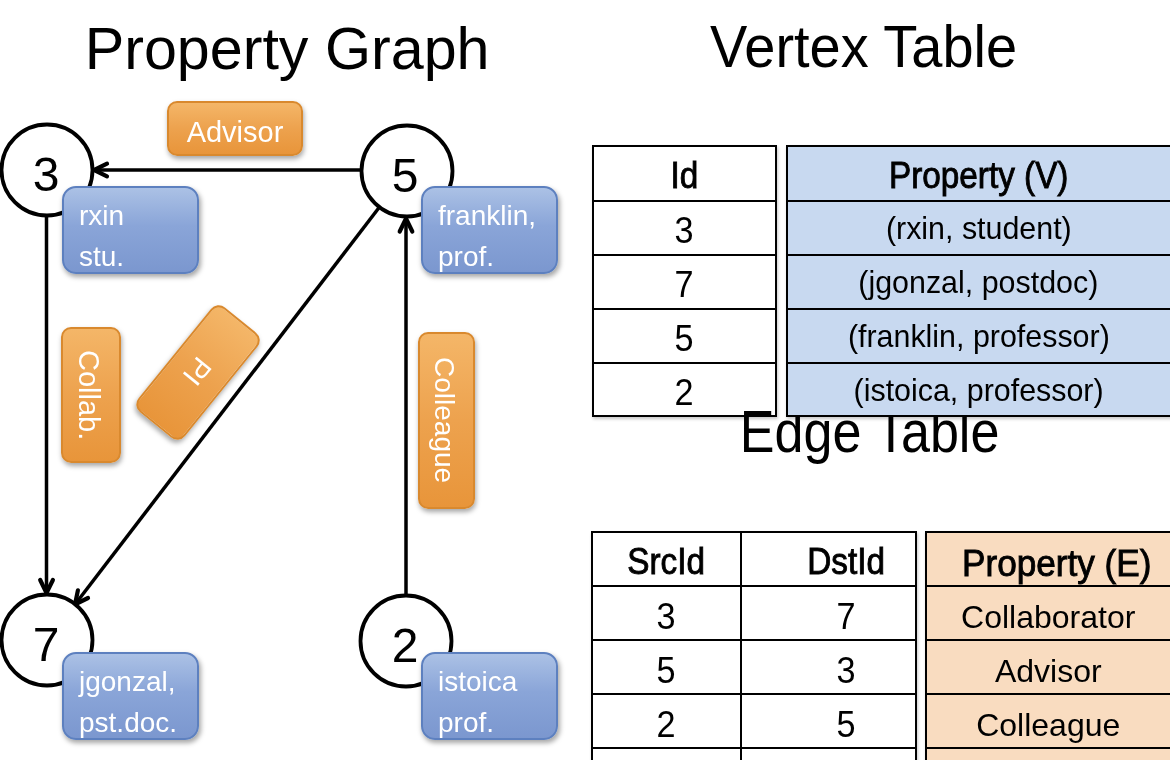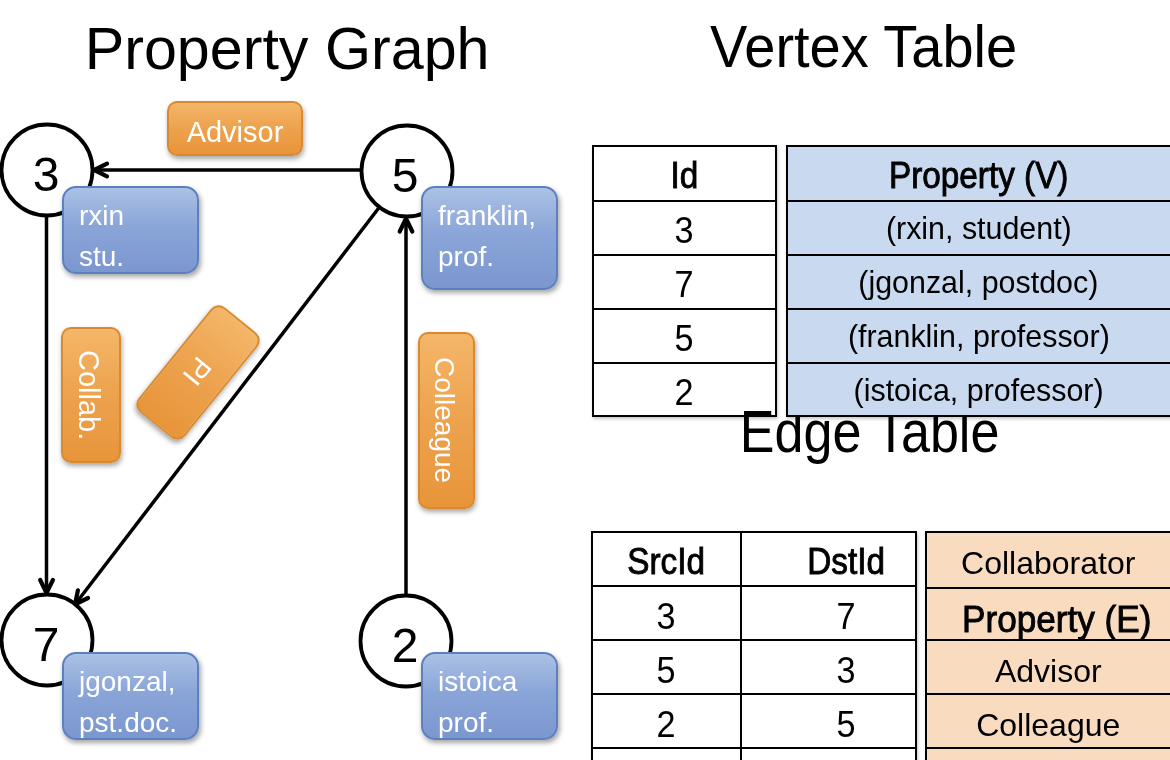--- a/index.html
+++ b/index.html
@@ -65,21 +65,21 @@
 <div class="title" style="left:37px;top:19px;width:500px;"><span style="transform:scaleX(0.987);">Property Graph</span></div>
 <div class="title" style="left:614px;top:17px;width:500px;"><span style="transform:scaleX(0.933);">Vertex Table</span></div>
 <div class="title" style="left:620px;top:402px;width:500px;text-decoration:underline;"><span style="transform:scaleX(0.868);">Edge Table</span></div>
 
 <div class="olab" style="left:167px;top:101px;width:136px;height:55px;font-size:29px;line-height:58px;">Advisor</div>
 <div class="olab vert" style="left:61px;top:327px;width:60px;height:136px;font-size:29px;line-height:60px;text-align:center;">Collab.</div>
 <div class="olab vert" style="left:418px;top:332px;width:57px;height:177px;font-size:28px;line-height:57px;text-align:center;">Colleague</div>
 <div class="olab vert" style="left:168px;top:305px;width:60px;height:135px;font-size:28px;line-height:60px;text-align:center;transform:rotate(39deg);">PI</div>
 
 <div class="blab" style="left:62px;top:186px;width:137px;height:88px;">rxin<br>stu.</div>
-<div class="blab" style="left:421px;top:186px;width:137px;height:104px;">franklin,<br>prof.</div>
+<div class="blab" style="left:421px;top:186px;width:137px;height:88px;">franklin,<br>prof.</div>
 <div class="blab" style="left:62px;top:652px;width:137px;height:88px;">jgonzal,<br>pst.doc.</div>
 <div class="blab" style="left:421px;top:652px;width:137px;height:88px;">istoica<br>prof.</div>
 
 <div class="tbl" style="left:592px;top:101px;width:185px;height:272px;">
   <div class="row" style="height:52.5px;">
       <div class="cell hdr" style="width:100%;line-height:58px;"><span>Id</span></div>
     </div>
   <div class="row" style="height:54px;">
       <div class="cell num" style="width:100%;line-height:58px;"><span>3</span></div>
     </div>
@@ -129,25 +129,25 @@
     <div class="cell num" style="width:147px;line-height:60px;"><span>2</span></div>
       <div class="cell num" style="flex:1;line-height:60px;"><span>5</span></div>
   </div>
   <div class="row" style="flex:1;height:54px;">
     <div class="cell num" style="width:147px;line-height:60px;"><span>5</span></div>
       <div class="cell num" style="flex:1;line-height:60px;"><span>7</span></div>
   </div>
 </div>
 
 <div class="tbl" id="etp" style="left:924.5px;top:487px;width:247.5px;height:271.5px;">
+  <div class="row orangefill" style="height:52px;">
+      <div class="cell hdr" style="width:100%;line-height:61px;padding-left:17px;"><span>Property (E)</span></div>
+    </div>
   <div class="row orangefill" style="height:54px;">
       <div class="cell" style="width:100%;line-height:60px;"><span>Collaborator</span></div>
-    </div>
-  <div class="row orangefill" style="height:52px;">
-      <div class="cell hdr" style="width:100%;line-height:61px;padding-left:17px;"><span>Property (E)</span></div>
     </div>
   <div class="row orangefill" style="height:54px;">
       <div class="cell" style="width:100%;line-height:60px;"><span>Advisor</span></div>
     </div>
   <div class="row orangefill" style="height:54px;">
       <div class="cell" style="width:100%;line-height:60px;"><span>Colleague</span></div>
     </div>
   <div class="row orangefill" style="height:54px;">
       <div class="cell" style="width:100%;line-height:60px;"><span>PI</span></div>
     </div>

